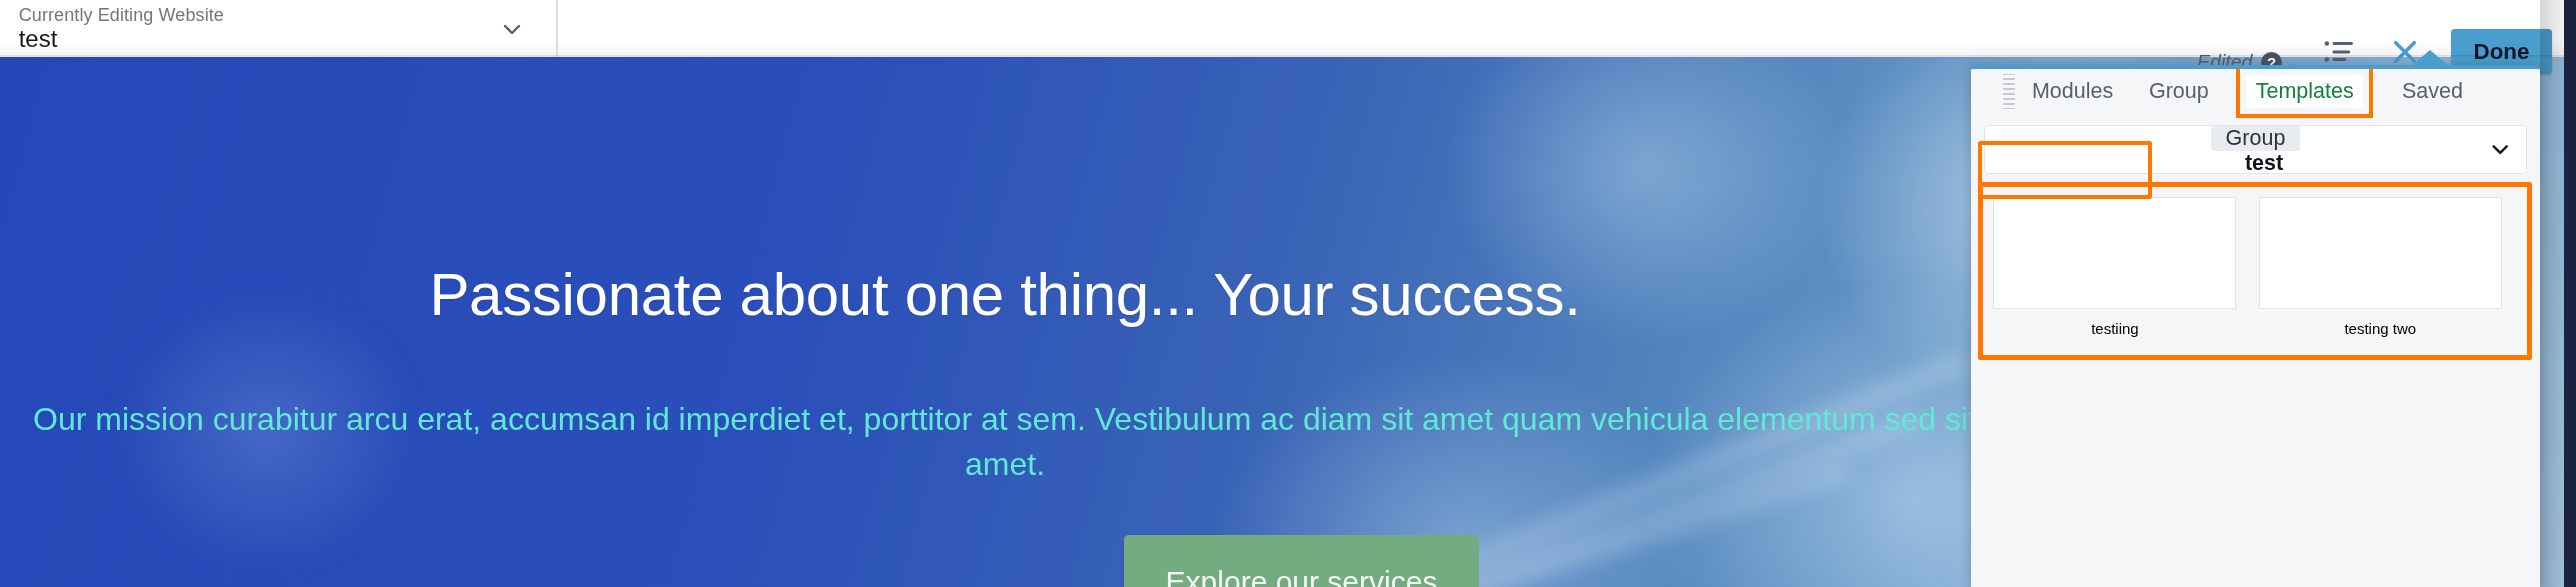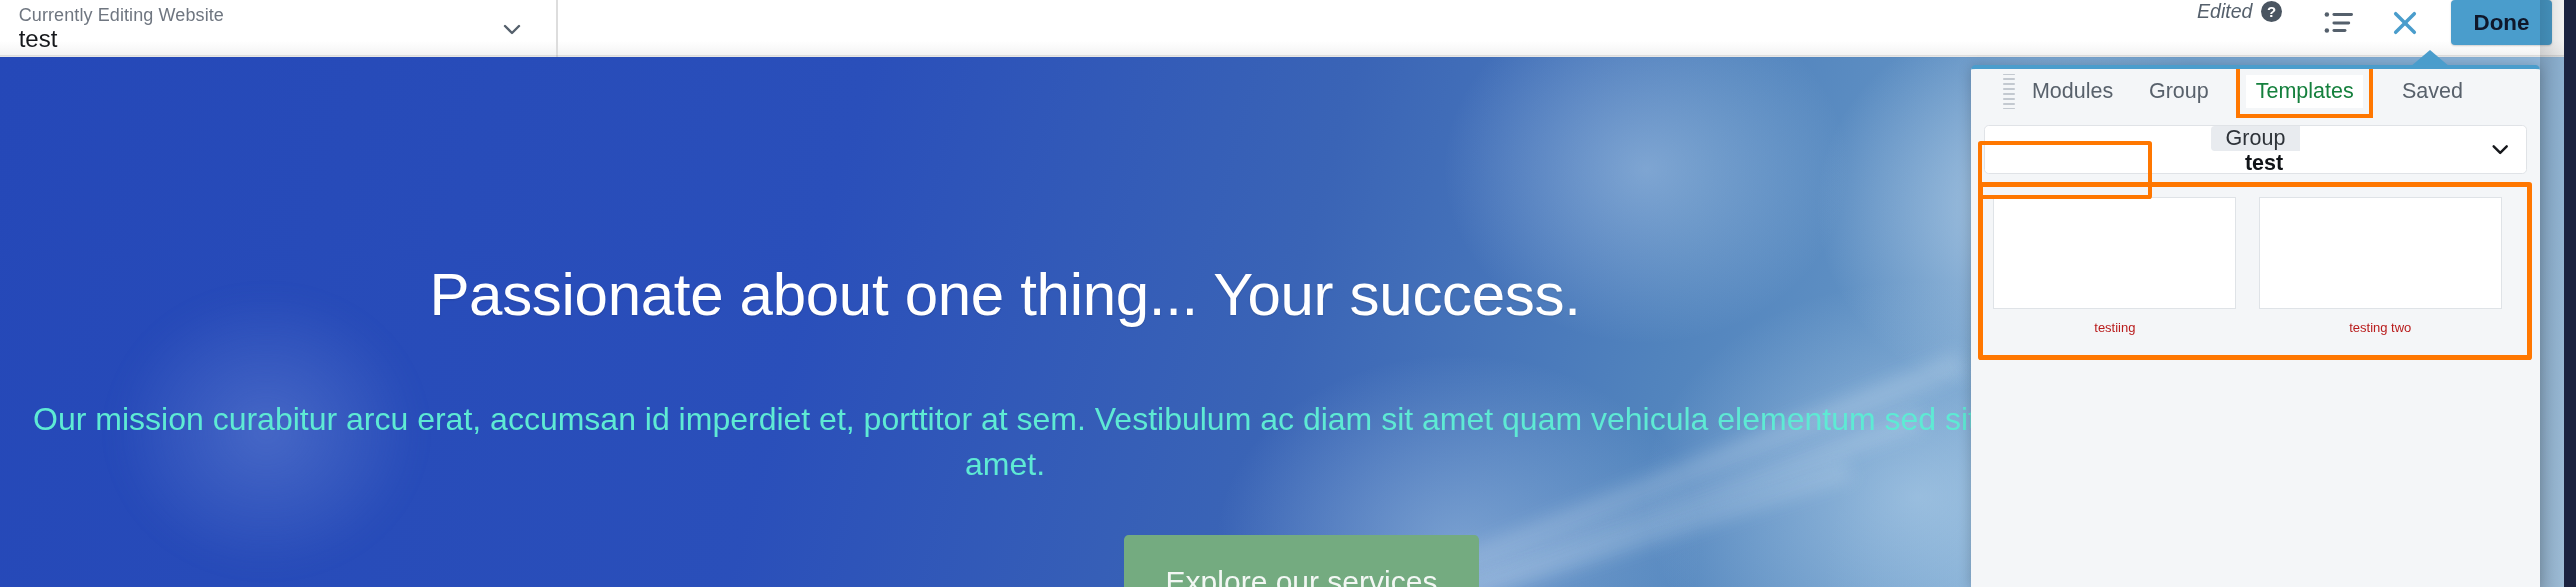--- a/index.html
+++ b/index.html
@@ -66,21 +66,21 @@
     right: 32px; top: 17px;
     width: 24px; height: 24px;
   }
 
   
   .tb-right {
     position: absolute;
     right: 0; top: 0;
     height: 74px;
     display: flex;
-    align-items: flex-start;
+    align-items: flex-end;
     padding-right: 24px;
     gap: 0;
   }
   .edited-wrap {
     display: flex;
     align-items: center;
     gap: 8.4px;
     margin-right: 34px;
     cursor: default;
   }
@@ -368,22 +368,22 @@
   .tpl-thumb {
     width: 243px;
     height: 112px;
     background: #ffffff;
     border: 0.9px solid #dfe3e7;
     box-sizing: border-box;
   }
   .tpl-name {
     margin-top: 11.2px;
     text-align: center;
-    font-size: 13px;
-    color: #b91c1c;
+    font-size: 15px;
+    color: #000000;
   }
 
   .sidebar-divider-line {
     position: absolute;
     left: 557px; top: 0;
     width: 0.9px; height: 57px;
     background: #dddddd;
   }
 </style>
 </head>

